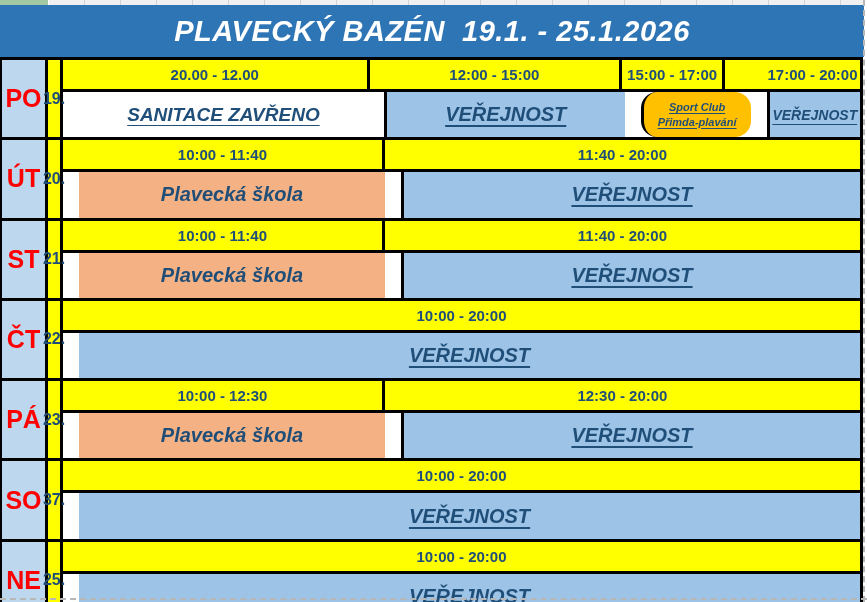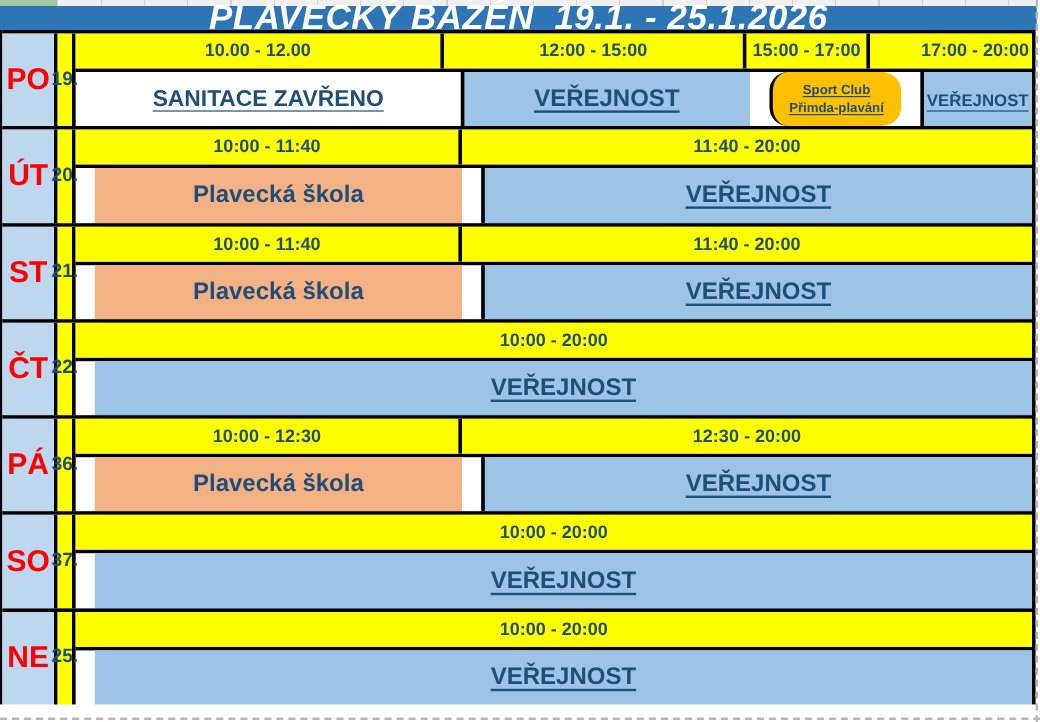--- a/index.html
+++ b/index.html
@@ -11,21 +11,21 @@
   }
   .sheet { position:relative; width:867px; height:602px; background:#ffffff; overflow:hidden; }
 
   
   .top-strip { display:flex; height:5px; width:864px; }
   .cell-green { width:49px; height:100%; background:var(--margin-green,#A2C9A2); border-right:1px solid #ffffff; }
   .strip-rest { flex:1; background:repeating-linear-gradient(90deg,#f0f0f0 0 35px,#d2d2d2 35px 36px); }
 
   
   .title-bar {
-    height:20px; width:864px; background:var(--header-bg,#2E75B6);
+    height:52px; width:864px; background:var(--header-bg,#2E75B6);
     display:flex; align-items:center; justify-content:center;
   }
   .title-text {
     color:var(--header-text,#ffffff); font-weight:bold; font-style:italic;
     font-size:29px; white-space:pre; letter-spacing:.5px;
   }
 
   
   .week {
     width:863px; height:562px; display:flex; flex-direction:column;
@@ -47,21 +47,21 @@
   .times-row { height:32px; display:flex; border-bottom:3px solid var(--border,#000); }
   .acts-row { flex:1; min-height:0; display:flex; }
   .time-cell {
     background:var(--time-bg,#FFFF00); color:var(--navy,#1F4E79);
     display:flex; align-items:center; justify-content:center;
     font-weight:bold; font-size:15px; overflow:hidden;
   }
   .time-cell + .time-cell, .act-cell + .act-cell { border-left:3px solid var(--border,#000); }
   .act-cell {
     display:flex; align-items:center; justify-content:center; text-align:center;
-    color:var(--navy,#1F4E79); font-weight:bold; overflow:hidden;margin-left:16px;
+    color:var(--navy,#1F4E79); font-weight:bold; font-style:italic; overflow:hidden;margin-left:16px;
   }
   .act-cell span { text-underline-offset:4px; text-decoration-thickness:2px; }
   .act-sanitace { background:var(--sanitace-bg,#ffffff); }
   .act-sanitace span { font-size:19px; text-decoration:underline; }
   .act-public { background:var(--public-bg,#9DC3E6); }
   .act-public span { font-size:20px; text-decoration:underline; }
   .act-public-sm { background:var(--public-bg,#9DC3E6); }
   .act-public-sm span { font-size:14px; text-decoration:underline; }
   .act-school { background:var(--school-bg,#F4B183); }
   .act-school span { font-size:20px; }
@@ -85,21 +85,21 @@
   <div class="title-bar">
     <span class="title-text">PLAVECKÝ BAZÉN  19.1. - 25.1.2026</span>
   </div>
 
   <div class="week" id="week">
   <div class="day-block">
     <div class="day-cell">PO</div>
     <div class="date-cell">19.</div>
     <div class="day-content">
       <div class="times-row">
-            <div class="time-cell" style="flex: 310 0 0px;">10.00 - 12.00</div>
+            <div class="time-cell" style="flex: 310 0 0px;">20.00 - 12.00</div>
             <div class="time-cell" style="flex: 255 0 0px;">12:00 - 15:00</div>
             <div class="time-cell" style="flex: 102 0 0px;">15:00 - 17:00</div>
             <div class="time-cell" style="flex: 97 0 0px; padding-left: 40px;">17:00 - 20:00</div>
           </div>
       <div class="acts-row">
             <div class="act-cell act-sanitace" style="flex: 310 0 0px;">
               <span>SANITACE ZAVŘENO</span>
             </div>
             <div class="act-cell act-public" style="flex: 255 0 0px;">
               <span>VEŘEJNOST</span>
@@ -162,21 +162,21 @@
       <div class="acts-row">
             <div class="act-cell act-public" style="flex: 772 0 0px;">
               <span>VEŘEJNOST</span>
             </div>
           </div>
     </div>
   </div>
 
   <div class="day-block">
     <div class="day-cell">PÁ</div>
-    <div class="date-cell">36.</div>
+    <div class="date-cell">23.</div>
     <div class="day-content">
       <div class="times-row">
             <div class="time-cell" style="flex: 310 0 0px;">10:00 - 12:30</div>
             <div class="time-cell" style="flex: 462 0 0px;">12:30 - 20:00</div>
           </div>
       <div class="acts-row">
             <div class="act-cell act-school" style="flex: 310 0 0px;">
               <span>Plavecká škola</span>
             </div>
             <div class="act-cell act-public" style="flex: 462 0 0px;">

